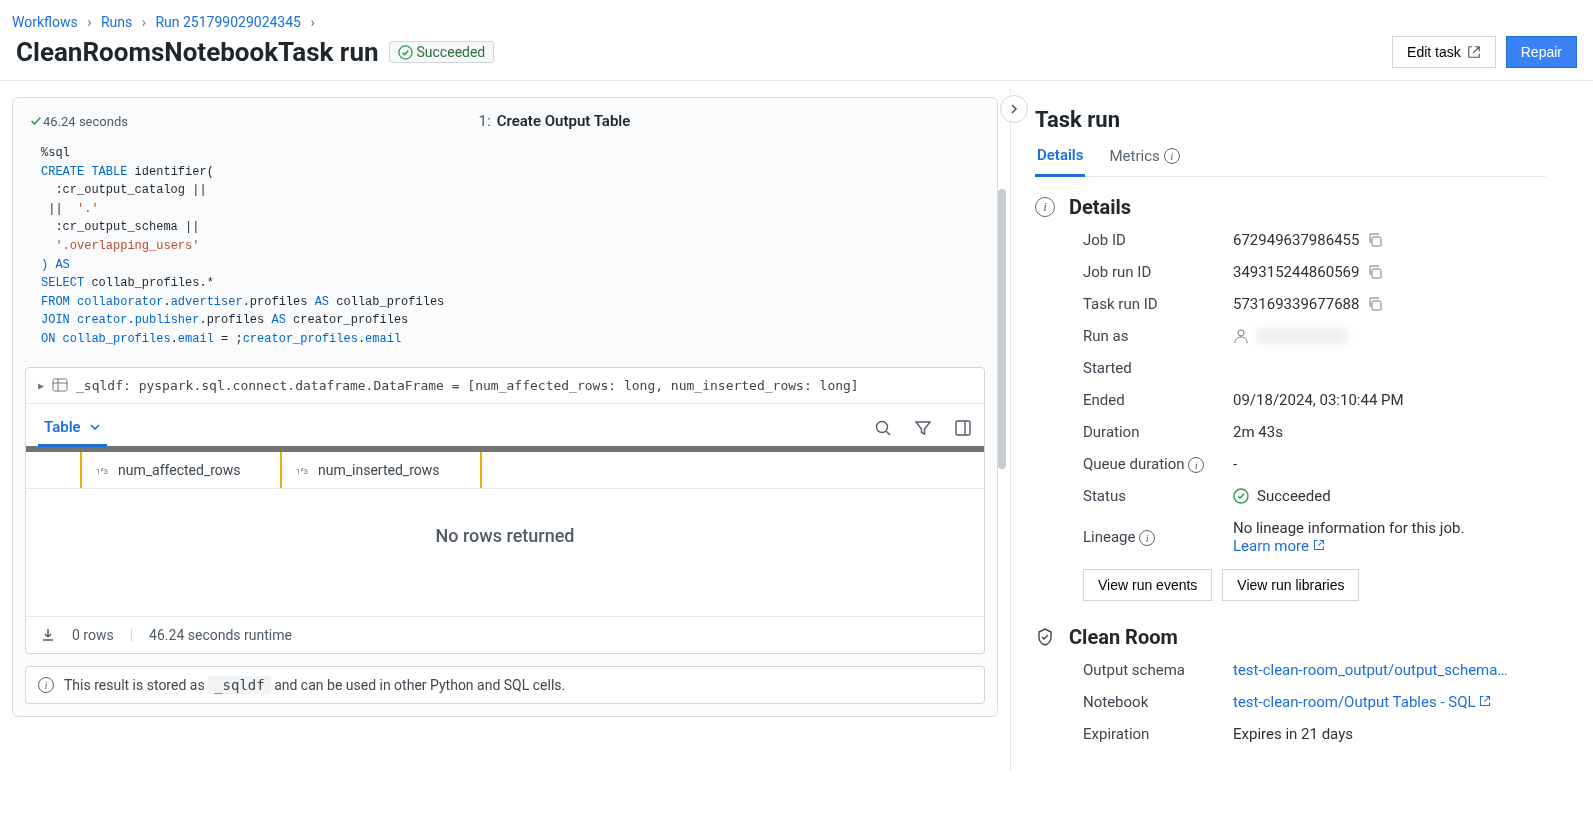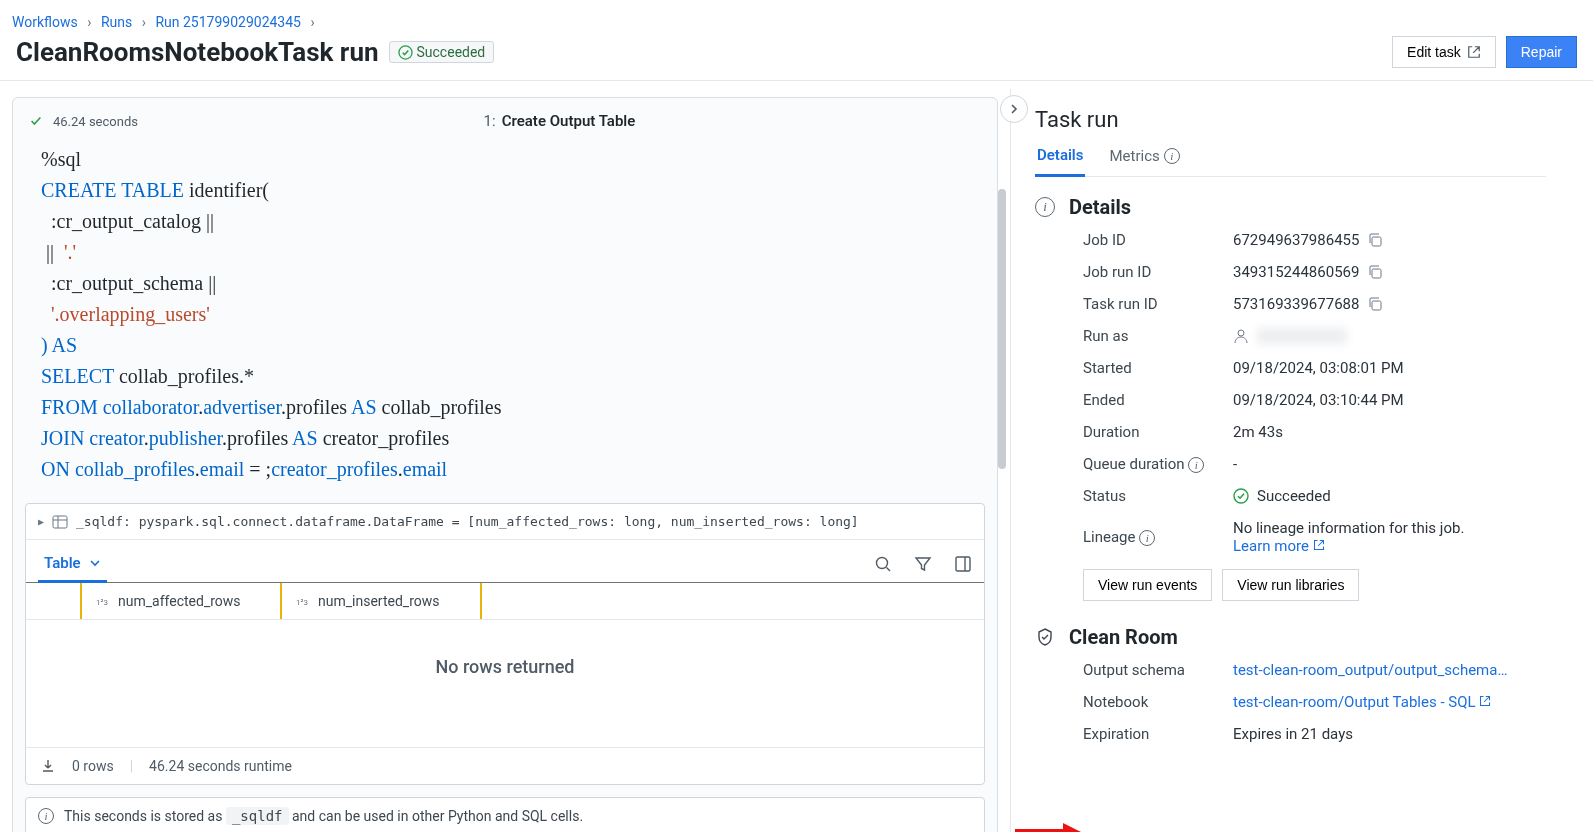--- a/index.html
+++ b/index.html
@@ -14,47 +14,47 @@
 .badge svg{color:#2b9e4a}
 .header-actions{margin-left:auto;display:flex;gap:10px}
 .btn{border:1px solid #cfd6dd;background:#fff;border-radius:0;padding:7px 14px;font-size:14px;cursor:pointer;display:inline-flex;align-items:center;gap:6px}
 .btn-primary{background:#3b82f6;border-color:#2272ce;color:#fff}
 .divider{border-top:1px solid #e3e7eb;margin-bottom:8px}
 .main{display:flex;position:relative}
 .left{flex:1;min-width:0;padding:8px 12px 12px;max-width:1010px}
 .left h2{font-size:22px;font-weight:700;margin:6px 0 14px}
 .collapse-btn{position:absolute;left:1000px;top:6px;width:28px;height:28px;border:1px solid #d0d6dc;border-radius:14px;background:#fff;display:flex;align-items:center;justify-content:center;cursor:pointer;z-index:5}
 .right{width:560px;border-left:1px solid #e3e7eb;padding:14px 24px}
-.right h2{font-size:22px;font-weight:400;margin:4px 0 14px}
+.right h2{font-size:22px;font-weight:700;margin:4px 0 14px}
 .tabs{display:flex;gap:22px;border-bottom:1px solid #e3e7eb;margin-bottom:18px}
 .tab{padding:0 2px 10px;font-size:15px;color:#5a6874;cursor:pointer;display:flex;align-items:center;gap:4px}
 .tab.active{color:#1a6fdd;font-weight:600;border-bottom:3px solid #1a6fdd;margin-bottom:-1px}
 .section-head{display:flex;align-items:center;gap:14px;margin-bottom:12px}
 .section-head svg{color:#3d4750}
 .section-head h3{font-size:20px;font-weight:700}
 .kv{display:flex;align-items:center;margin:0 0 14px 48px;font-size:15px}
 .kv .k{width:150px;color:#3d4750}
 .kv .v{flex:1;display:flex;align-items:center;gap:8px;color:#2b333b}
 .copy-ic{color:#6b7785;cursor:pointer}
 .runas{filter:blur(4px);background:#eceef0;border-radius:3px;width:90px;height:16px}
 .side-btns{display:flex;gap:10px;margin:14px 0 24px 48px}
 .link{color:#1a6fdd}
 .card{border:1px solid #d9dee3;border-radius:6px;background:#fafbfc;padding:14px 0 0;margin-bottom:12px}
 .card-head{display:flex;align-items:center;padding:0 16px 8px}
-.runtime{color:#4f5b66;font-size:13px;display:flex;align-items:center;gap:10px}
+.runtime{color:#4f5b66;font-size:13px;display:flex;align-items:center;}
 .cell-title{margin:0 auto;font-size:15px;font-weight:600}
 .cell-title .num{color:#4f5b66;font-weight:400;margin-right:6px}
-.code{font-family:Liberation Serif, serif;font-size:20px;line-height:1.55;padding:6px 28px 18px;white-space:pre}
+.code{font-family:Liberation Mono, monospace;font-size:12px;line-height:1.55;padding:6px 28px 18px;white-space:pre}
 .k-sql{color:#0066cc}
 .k-str{color:#b84b2d}
 .out-box{border:1px solid #d0d6dc;background:#fff;border-radius:4px;margin:0 12px 12px;padding:0}
 .out-meta{padding:10px 12px;border-bottom:1px solid #e3e7eb;font-family:"SF Mono",Menlo,Consolas,monospace;font-size:13px;color:#3d4750;display:flex;align-items:center;gap:8px}
 .tri{color:#6b7785;font-size:10px}
 .table-icn{color:#6b7785}
-.out-tabs{display:flex;align-items:center;padding:6px 12px 0;border-bottom:1px solid #737373}
+.out-tabs{display:flex;align-items:center;padding:6px 12px 0;border-bottom:6px solid #737373}
 .out-tab{padding:8px 6px;font-size:15px;font-weight:600;color:#1a6fdd;border-bottom:3px solid #1a6fdd;margin-bottom:-1px;margin-right:12px;display:flex;align-items:center;gap:8px}
 .out-tools{margin-left:auto;display:flex;gap:22px;color:#4f5b66}
 .out-tools>*{cursor:pointer}
 .grid-head{display:flex;border-bottom:1px solid #e3e7eb}
 .gh-cell{border-right:2px solid #eab308;padding:10px 14px;font-size:14px;display:flex;align-items:flex-end;gap:6px;color:#3d4750;min-width:56px}
 .gh0{width:56px}
 .gh1,.gh2{width:200px}
 .empty{text-align:center;padding:36px 0 70px;font-size:18px;color:#4f5b66;font-weight:500}
 .out-foot{display:flex;align-items:center;gap:16px;padding:10px 14px;border-top:1px solid #e3e7eb;color:#4f5b66;font-size:14px}
 .info-bar{margin:0 12px 12px;border:1px solid #d0d6dc;border-radius:4px;background:#fff;padding:10px 12px;font-size:14px;display:flex;align-items:center;gap:10px;color:#3d4750}
@@ -181,21 +181,21 @@
             </svg>
           <span>0 rows</span>
           <span style="color:#cfd6dd">|</span>
           <span>46.24 seconds runtime</span>
         </div>
       </div>
 
       <div class="info-bar">
         <span class="info-circle">i</span>
         <span>
-          <span>This seconds is stored as </span>
+          <span>This result is stored as </span>
           <span class="codechip">_sqldf</span>
           <span> and can be used in other Python and SQL cells.</span>
         </span>
       </div>
     </div>
   </div>
 
   <div class="collapse-btn">
     <svg width="12" height="12" viewBox="0 0 12 12">
         <path d="M4 2l4 4-4 4" stroke="#4f5b66" fill="none" stroke-width="1.6"></path>
@@ -252,21 +252,20 @@
         <div class="v">
           <svg width="16" height="16" viewBox="0 0 16 16">
             <circle cx="8" cy="5" r="3" stroke="#6b7785" fill="none"></circle>
             <path d="M2 15c0-3.3 2.7-6 6-6s6 2.7 6 6" stroke="#6b7785" fill="none"></path>
           </svg>
           <span class="runas"></span>
         </div>
       </div>
     <div class="kv">
         <div class="k">Started</div>
-        <div class="v">09/18/2024, 03:08:01 PM</div>
       </div>
     <div class="kv">
         <div class="k">Ended</div>
         <div class="v">09/18/2024, 03:10:44 PM</div>
       </div>
     <div class="kv">
         <div class="k">Duration</div>
         <div class="v">2m 43s</div>
       </div>
     <div class="kv">

